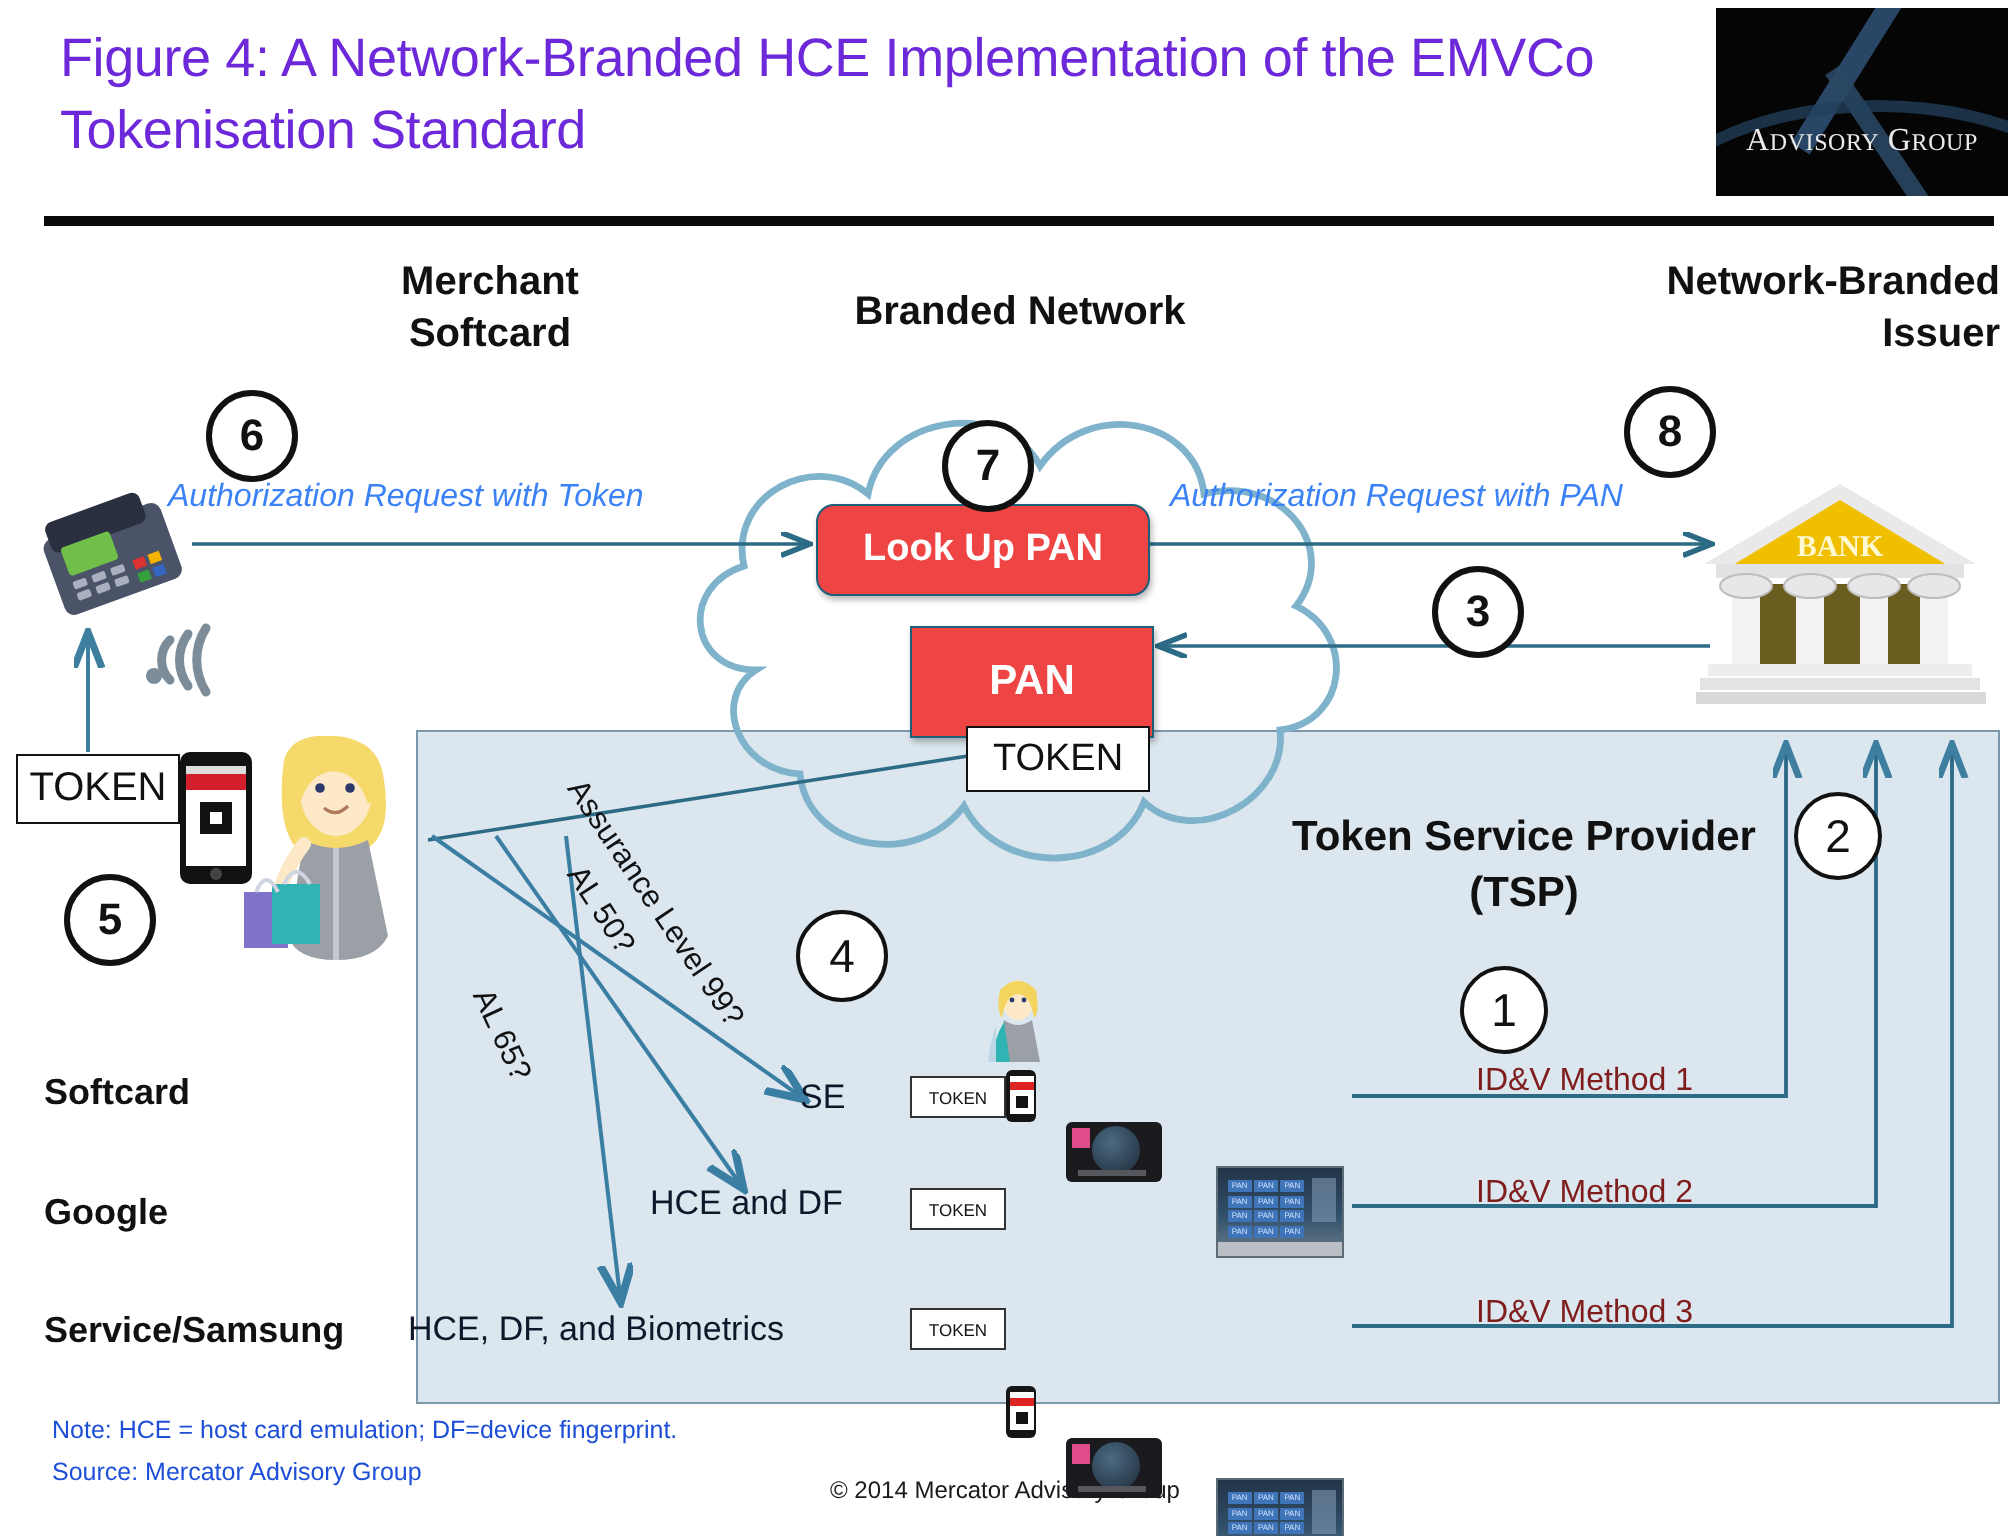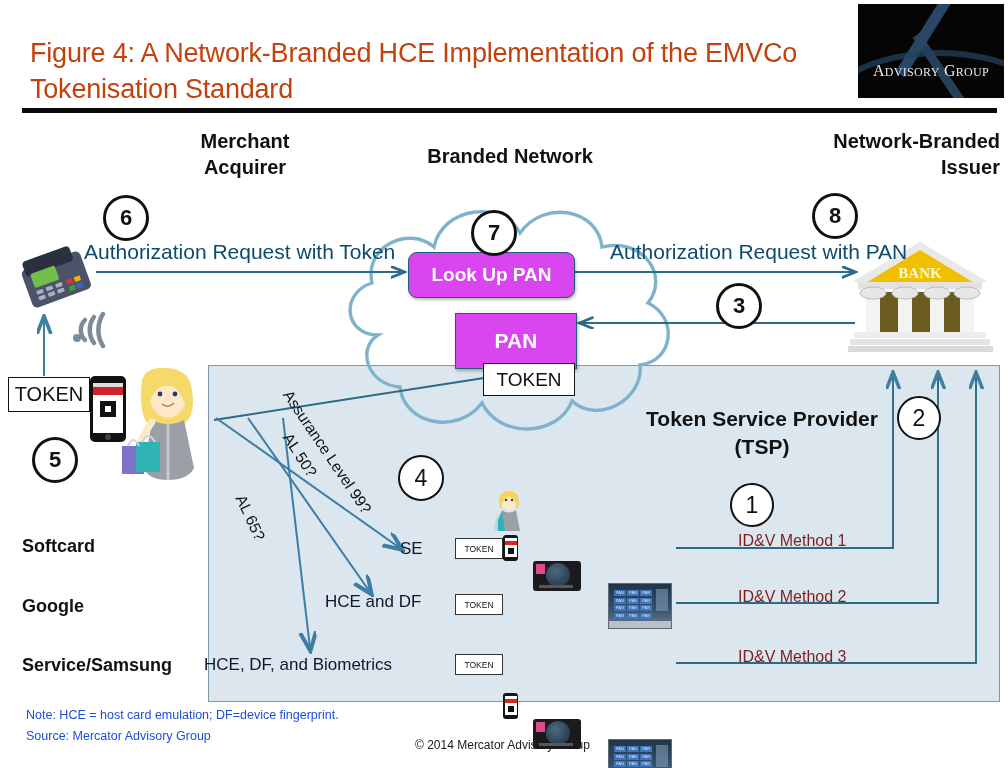--- a/index.html
+++ b/index.html
@@ -2,21 +2,21 @@
 <html><head>
 <meta charset="utf-8">
 <style>
   html,body{margin:0;padding:0;background:#fff;}
   body{width:1008px;height:768px;position:relative;overflow:hidden;
        font-family:"Liberation Sans","DejaVu Sans",sans-serif;color:#111;}
   .abs{position:absolute;}
 
   
   #title{left:30px;top:12px;width:800px;font-size:27px;line-height:1.33;
-         font-weight:400;color:#c2410c;letter-spacing:-.2px;margin-top:24px;}
+         font-weight:400;color:#6d28d9;letter-spacing:-.2px;}
   #logo{left:858px;top:4px;width:146px;height:94px;background:#050505;overflow:hidden;}
   #logo .swoosh1{position:absolute;left:62px;top:-18px;width:120px;height:130px;
       border-left:11px solid #2b4a6b;transform:rotate(32deg);opacity:.95;}
   #logo .swoosh2{position:absolute;left:78px;top:-10px;width:110px;height:120px;
       border-left:9px solid #2a4763;transform:rotate(-34deg);opacity:.9;}
   #logo .arc{position:absolute;left:-40px;top:46px;width:230px;height:120px;
       border:6px solid #22405c;border-radius:50%;opacity:.75;}
   #logo .m1{position:absolute;left:0;top:26px;width:146px;text-align:center;
       color:#f2f2f2;font-family:"Liberation Serif","DejaVu Serif",serif;
       font-size:25px;letter-spacing:.5px;}
@@ -37,38 +37,38 @@
   .num{border:3px solid #111;border-radius:50%;background:#fff;
        display:flex;align-items:center;justify-content:center;
        font-size:22px;font-weight:bold;color:#111;z-index:40;}
   .num.thin{border-width:2.5px;font-weight:normal;font-size:23px;}
 
   
   #cloud{left:330px;top:185px;width:380px;height:265px;z-index:5;}
   #cloud svg{display:block;}
 
   
-  .tealbox{background:#d946ef;border:1px solid #1d5e79;color:#fff;
+  .tealbox{background:#ef4444;border:1px solid #1d5e79;color:#fff;
      font-weight:bold;display:flex;align-items:center;justify-content:center;
      box-shadow:1px 2px 3px rgba(0,0,0,.28);z-index:20;}
   #box-lookup{left:408px;top:252px;width:165px;height:44px;border-radius:9px;font-size:19px;}
   #box-pan{left:455px;top:313px;width:120px;height:54px;font-size:21px;}
   .tokenbox{background:#fff;border:1.5px solid #111;display:flex;align-items:center;
      justify-content:center;font-size:19px;color:#111;z-index:25;}
   #box-token-center{left:483px;top:363px;width:90px;height:31px;}
   #box-token-left{left:8px;top:377px;width:80px;height:33px;font-size:20px;}
 
   
   #tsp{left:208px;top:365px;width:790px;height:335px;background:#dbe6ee;
        border:1px solid #7e98ab;z-index:2;}
   #tsp-title{left:612px;top:405px;width:300px;text-align:center;
        font-size:21px;font-weight:bold;line-height:1.35;color:#111;z-index:10;}
 
   
-  .flowlabel{font-size:21px;color:#0c4a6e;z-index:15;white-space:nowrap;}
+  .flowlabel{font-size:16px;color:#3b82f6;z-index:15;white-space:nowrap;font-style:italic;}
 
   
   .brand{font-size:18px;font-weight:bold;color:#111;z-index:15;}
 
   
   .optlabel{font-size:17px;color:#0f172a;z-index:15;white-space:nowrap;}
 
   
   .idvlabel{font-size:16px;color:#7f1d1d;z-index:15;white-space:nowrap;margin-left:26px;}
 
@@ -126,21 +126,21 @@
 
 <div class="abs" id="logo">
   <div class="swoosh1"></div>
   <div class="swoosh2"></div>
   <div class="arc"></div>
   <div class="m2">A<span>DVISORY</span> G<span>ROUP</span></div>
 </div>
 <div class="abs" id="rule"></div>
 
 <div class="abs colhead" id="h-merchant" style="white-space:pre-line">Merchant
-Acquirer</div>
+Softcard</div>
 <div class="abs colhead" id="h-network">Branded Network</div>
 <div class="abs colhead" id="h-issuer" style="white-space:pre-line">Network-Branded
 Issuer</div>
 
 <div class="abs" id="tsp"></div>
 <div class="abs" id="tsp-title" style="white-space:pre-line">Token Service Provider
 (TSP)</div>
 
 <div class="abs" id="cloud">
   <svg width="380" height="265" viewBox="0 0 380 265">
@@ -187,21 +187,21 @@
 <div class="abs num" style="left:103px;top:195px;width:40px;height:40px;">6</div>
 <div class="abs num" style="left:471px;top:210px;width:40px;height:40px;">7</div>
 <div class="abs num" style="left:812px;top:193px;width:40px;height:40px;">8</div>
 <div class="abs num" style="left:716px;top:283px;width:40px;height:40px;">3</div>
 <div class="abs num thin" style="left:897px;top:396px;width:40px;height:40px;">2</div>
 <div class="abs num thin" style="left:730px;top:483px;width:40px;height:40px;">1</div>
 <div class="abs num" style="left:32px;top:437px;width:40px;height:40px;">5</div>
 <div class="abs num thin" style="left:398px;top:455px;width:42px;height:42px;">4</div>
 
 <div class="abs flowlabel" style="left:84px;top:240px;">Authorization  Request  with Token</div>
-<div class="abs flowlabel" style="left:585px;top:240px;margin-left:25px;">Authorization  Request  with PAN</div>
+<div class="abs flowlabel" style="left:585px;top:240px;">Authorization  Request  with PAN</div>
 
 <div class="abs tealbox" id="box-lookup">Look Up PAN</div>
 <div class="abs tealbox" id="box-pan">PAN</div>
 <div class="abs tokenbox" id="box-token-center">TOKEN</div>
 <div class="abs tokenbox" id="box-token-left">TOKEN</div>
 
 <div class="abs" id="pos">
   <svg width="92" height="72" viewBox="0 0 92 72">
     <g transform="rotate(-20 46 36)">
       <rect x="14" y="14" width="62" height="40" rx="5" fill="#4a5368"></rect>

